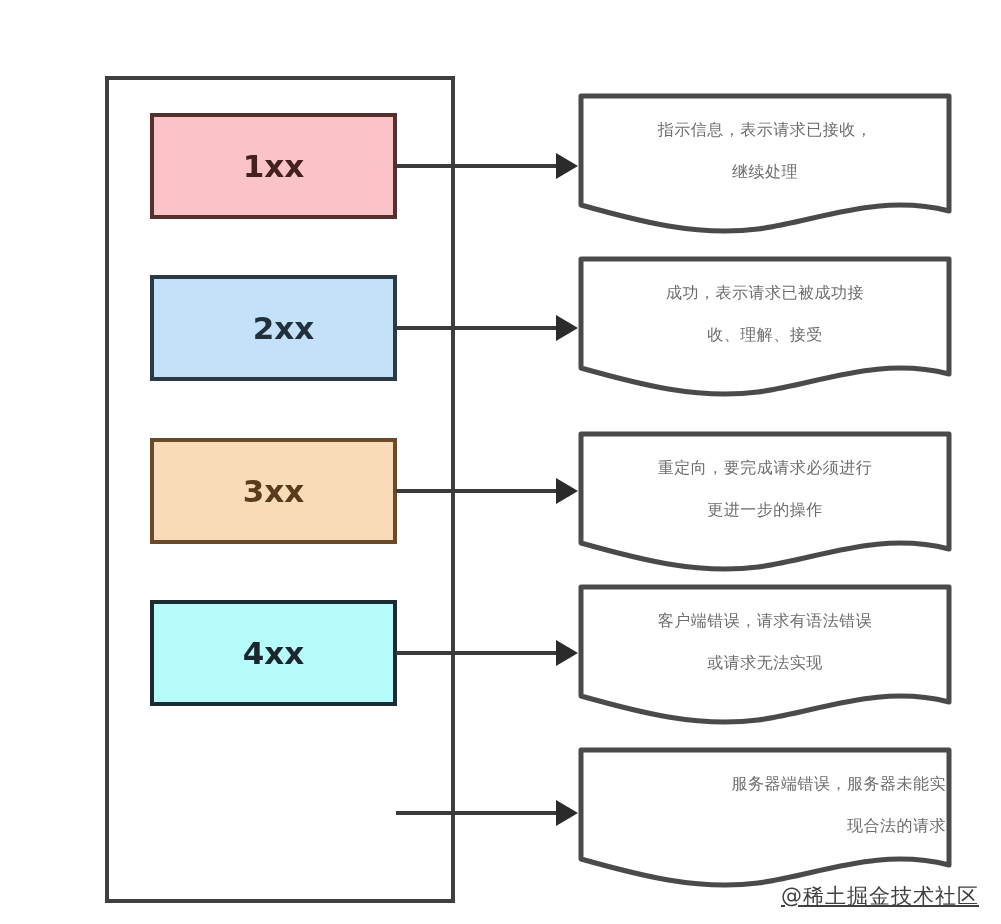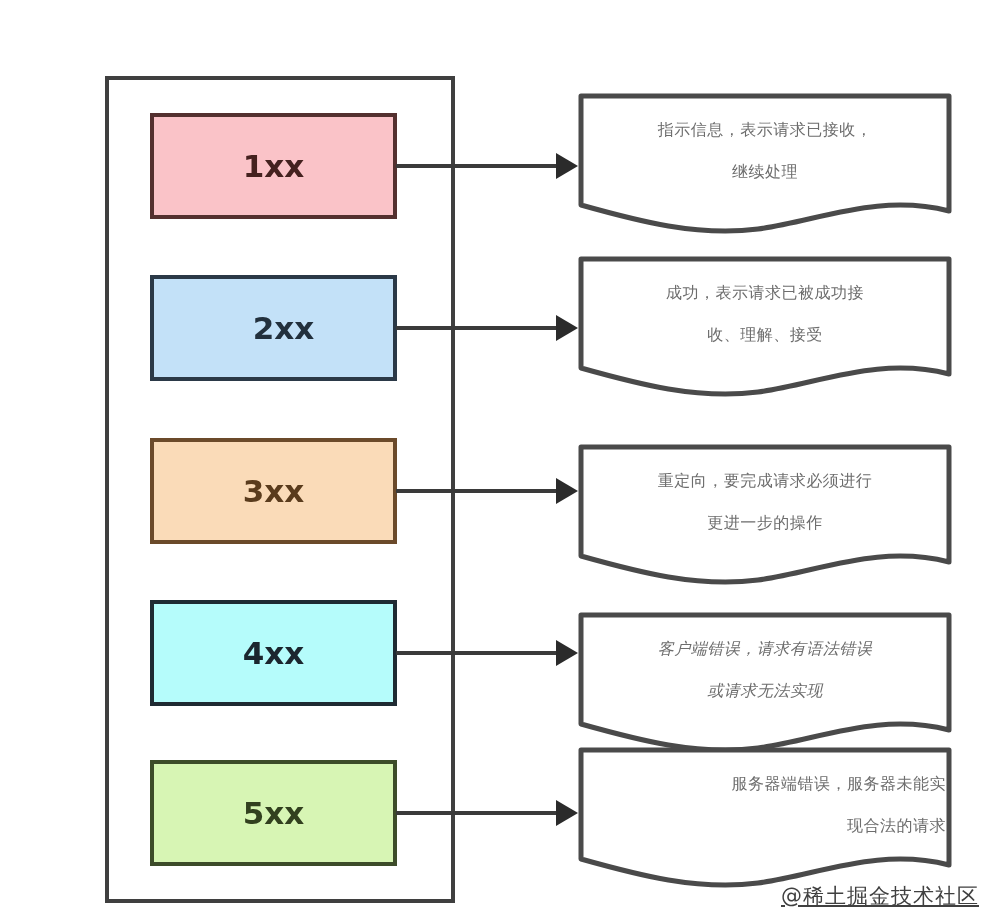--- a/index.html
+++ b/index.html
@@ -141,44 +141,41 @@
     </svg>
     <div class="note-text" style="color: rgb(109, 109, 109);">成功，表示请求已被成功接
 收、理解、接受</div>
   </div>
 
   <div class="code-box" id="code-box-2" style="top: 438px; background: rgb(250, 219, 184); border-color: rgb(107, 74, 42);">
     <span class="code-label" style="color: rgb(90, 60, 29);">3xx</span>
   </div>
   <div class="connector" id="connector-2" style="top: 489px; background: rgb(58, 58, 58);"></div>
   <div class="arrow-head" id="arrow-2" style="top: 478px;"></div>
-  <div class="note" id="note-2" style="top: 444px;">
+  <div class="note" id="note-2" style="top: 431px;">
     <svg viewBox="0 0 374 142" preserveAspectRatio="none">
       <path d="M3,3 L371,3 L371,118 C300,100 240,128 180,136 C120,144 60,128 3,112 Z" fill="#ffffff" stroke="#4a4a4a" stroke-width="5" stroke-linejoin="round"></path>
     </svg>
     <div class="note-text" style="color: rgb(109, 109, 109);">重定向，要完成请求必须进行
 更进一步的操作</div>
   </div>
 
   <div class="code-box" id="code-box-3" style="top: 600px; background: rgb(181, 252, 251); border-color: rgb(31, 43, 51);">
     <span class="code-label" style="color: rgb(27, 38, 46);">4xx</span>
   </div>
   <div class="connector" id="connector-3" style="top: 651px; background: rgb(58, 58, 58);"></div>
   <div class="arrow-head" id="arrow-3" style="top: 640px;"></div>
-  <div class="note" id="note-3" style="top: 612px; font-style: italic;">
+  <div class="note" id="note-3" style="top: 584px;">
     <svg viewBox="0 0 374 142" preserveAspectRatio="none">
       <path d="M3,3 L371,3 L371,118 C300,100 240,128 180,136 C120,144 60,128 3,112 Z" fill="#ffffff" stroke="#4a4a4a" stroke-width="5" stroke-linejoin="round"></path>
     </svg>
     <div class="note-text" style="color: rgb(109, 109, 109);">客户端错误，请求有语法错误
 或请求无法实现</div>
   </div>
 
-  <div class="code-box" id="code-box-4" style="top: 760px; background: rgb(215, 245, 180); border-color: rgb(61, 76, 42);">
-    <span class="code-label" style="color: rgb(50, 64, 31);">5xx</span>
-  </div>
   <div class="connector" id="connector-4" style="top: 811px; background: rgb(58, 58, 58);"></div>
   <div class="arrow-head" id="arrow-4" style="top: 800px;"></div>
   <div class="note" id="note-4" style="top: 747px;">
     <svg viewBox="0 0 374 142" preserveAspectRatio="none">
       <path d="M3,3 L371,3 L371,118 C300,100 240,128 180,136 C120,144 60,128 3,112 Z" fill="#ffffff" stroke="#4a4a4a" stroke-width="5" stroke-linejoin="round"></path>
     </svg>
     <div class="note-text" style="color: rgb(109, 109, 109); text-align: right;">服务器端错误，服务器未能实
 现合法的请求</div>
   </div>
 

